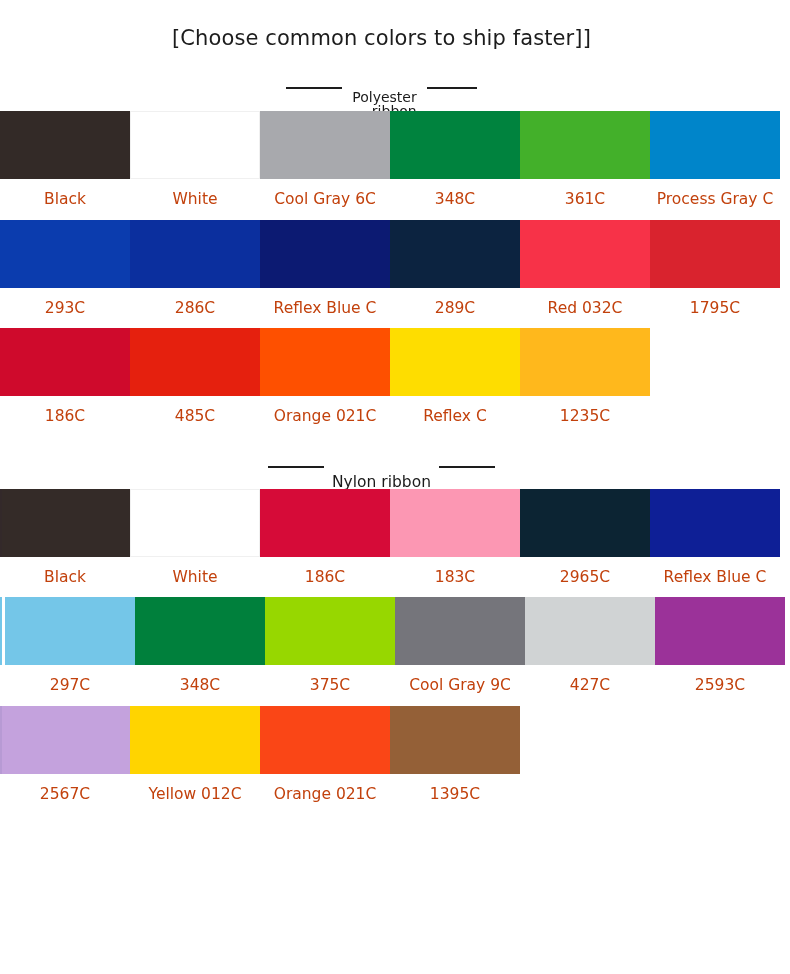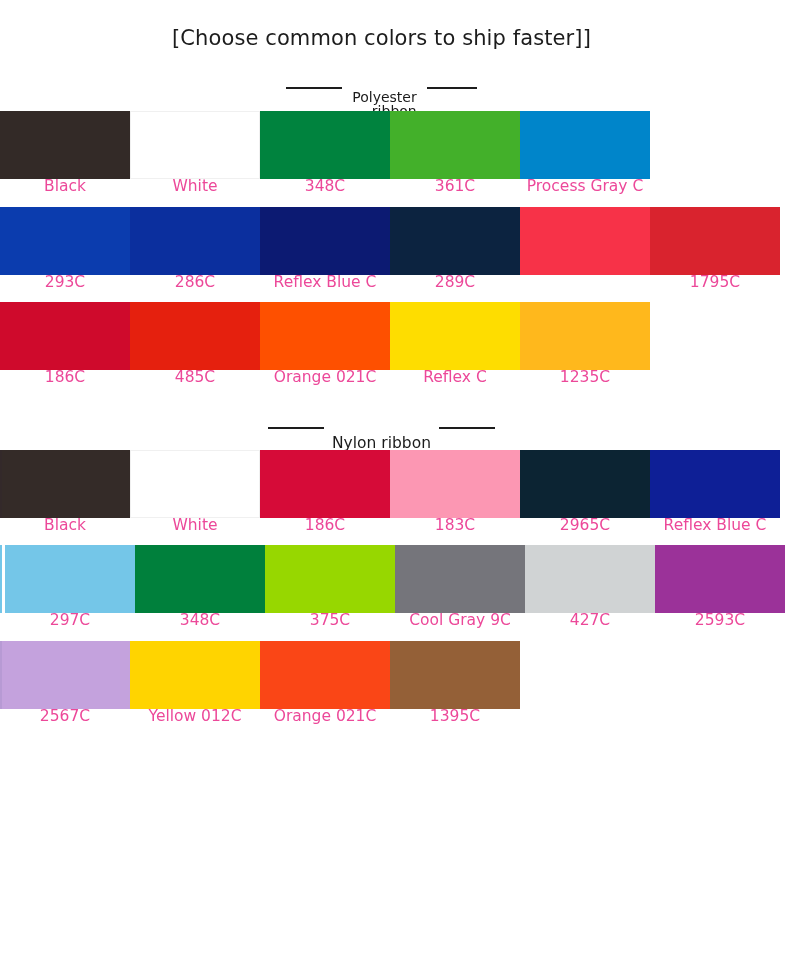--- a/index.html
+++ b/index.html
@@ -96,22 +96,23 @@
     height: 68px;
     width: 130px;
     box-sizing: border-box;
   }
   .chip.bordered {
     border: 1px solid #f0f0f0;
   }
   .caption {
     text-align: center;
     font-size: 15.5px;
-    color: #ec4899;
+    color: #c2410c;
     line-height: 1;
+    padding-top: 13px;
     white-space: nowrap;
   }
 
   
   .row.edge-black { position: relative; }
   .row.edge-black::before {
     content: "";
     position: absolute;
     left: 0; top: 0;
     width: 2px; height: 68px;
@@ -156,20 +157,24 @@
     <div class="row">
       <div class="cell">
         <div class="chip" style="background-color: rgb(51, 42, 39);"></div>
         <div class="caption">Black</div>
       </div>
       <div class="cell">
         <div class="chip bordered" style="background-color: rgb(255, 255, 255);"></div>
         <div class="caption">White</div>
       </div>
       <div class="cell">
+        <div class="chip" style="background-color: rgb(168, 169, 173);"></div>
+        <div class="caption">Cool Gray 6C</div>
+      </div>
+      <div class="cell">
         <div class="chip" style="background-color: rgb(0, 131, 62);"></div>
         <div class="caption">348C</div>
       </div>
       <div class="cell">
         <div class="chip" style="background-color: rgb(67, 176, 42);"></div>
         <div class="caption">361C</div>
       </div>
       <div class="cell">
         <div class="chip" style="background-color: rgb(0, 133, 202);"></div>
         <div class="caption">Process Gray C</div>
@@ -188,20 +193,21 @@
       <div class="cell">
         <div class="chip" style="background-color: rgb(12, 26, 114);"></div>
         <div class="caption">Reflex Blue C</div>
       </div>
       <div class="cell">
         <div class="chip" style="background-color: rgb(12, 35, 64);"></div>
         <div class="caption">289C</div>
       </div>
       <div class="cell">
         <div class="chip" style="background-color: rgb(247, 50, 72);"></div>
+        <div class="caption">Red 032C</div>
       </div>
       <div class="cell">
         <div class="chip" style="background-color: rgb(217, 35, 46);"></div>
         <div class="caption">1795C</div>
       </div>
     </div>
 
     <div class="row">
       <div class="cell">
         <div class="chip" style="background-color: rgb(207, 10, 44);"></div>

